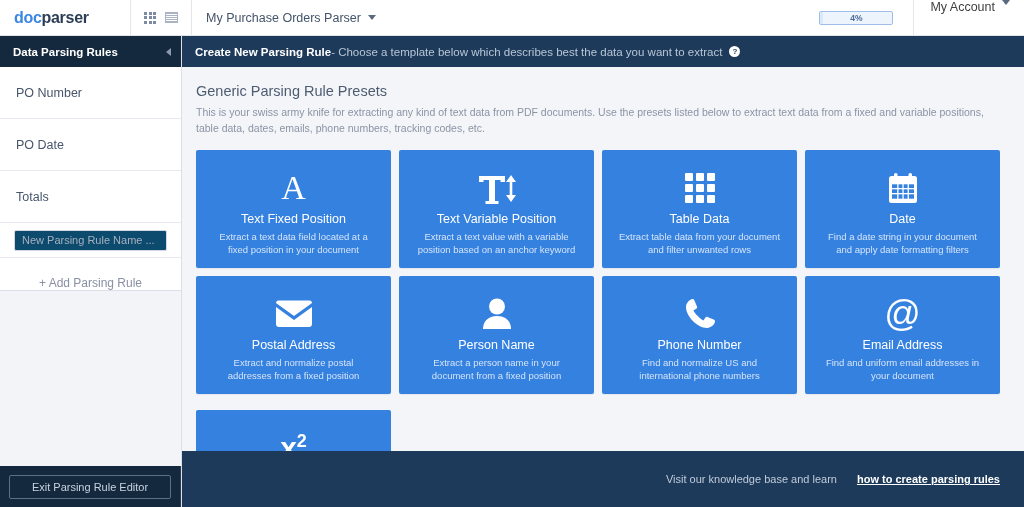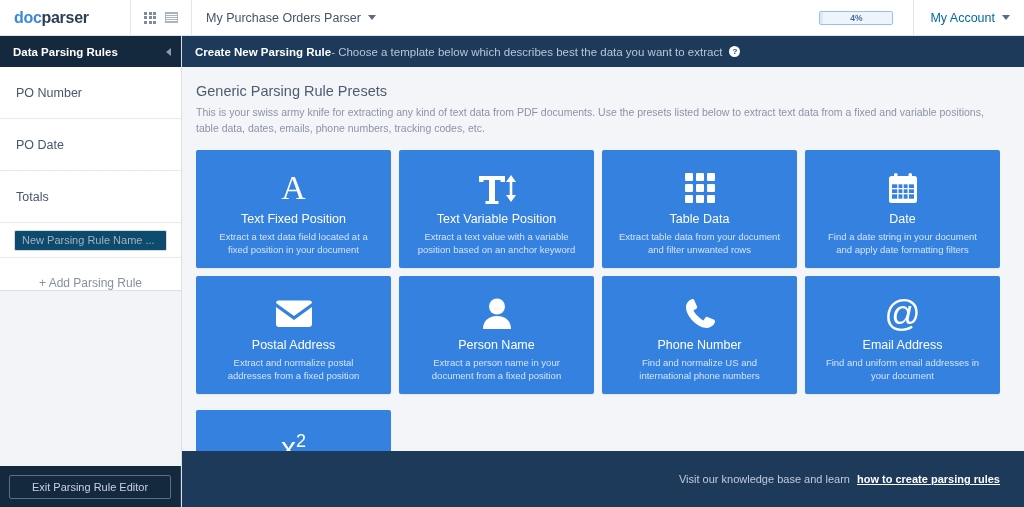--- a/index.html
+++ b/index.html
@@ -41,22 +41,22 @@
   .progwrap {
     width: 74px; height: 14px; border: 1px solid #9dbdeb;
     border-radius: 2px; background: #eef4fc; position: relative;
     display: flex; align-items: center; justify-content: center;
     margin-right: 20px;
   }
   .progfill { position: absolute; left: 0; top: 0; bottom: 0; background: #dbe8f9; }
   .progtext { position: relative; font-size: 8.5px; color: #4a6c9a; font-weight: bold; }
   .myaccount {
     border-left: 1px solid #e4e6ec; height: 36px;
-    display: flex; align-items: center; gap: 7px;
-    padding: 0 14px 0 16px; font-size: 12.5px; color: #0369a1;
+    display: flex; gap: 7px;
+    padding: 0 14px 0 16px; font-size: 12.5px; color: #404040;
   }
 
   
   .body { display: flex; height: 471px; }
 
   
   .sidebar { width: 186px; background: #f3f4f8; display: flex; flex-direction: column; border-right: 1px solid #dcdfe7; }
   .sb-head {
     height: 31px; background: #15293e; color: #ffffff;
     display: flex; align-items: center; justify-content: space-between;
@@ -116,32 +116,32 @@
   .card {
     background: #3581e0; border-radius: 2px; height: 118px;
     display: flex; flex-direction: column; align-items: center;
     padding-top: 18px; text-align: center; color: #ffffff;
     box-shadow: 0 1px 1px rgba(0,0,0,0.06);
   }
   .card-icon { height: 40px; display: flex; align-items: center; justify-content: center; margin-bottom: 4px; }
   .card-title { font-size: 12.5px; font-weight: normal; margin-bottom: 4px; }
   .card-desc { font-size: 9.5px; color: #d4e4f9; line-height: 1.45; padding: 0 16px; }
   .icon-A { font-family: "Liberation Serif", serif; font-size: 34px; line-height: 1; font-weight: normal; }
-  .icon-x2 { font-size: 30px; font-weight: normal; line-height: 1; text-align: center; }
+  .icon-x2 { font-size: 30px; font-weight: bold; line-height: 1; text-align: center; }
   .icon-at { font-size: 36px; line-height: 1; font-weight: normal; }
   .dots3 { display: grid; grid-template-columns: repeat(3, 8px); grid-template-rows: repeat(3, 8px); gap: 3px; }
   .dots3 i { display: block; background: #fff; border-radius: 1px; }
 
   
   .footer {
     height: 56px; background: #1d3a5b; display: flex; align-items: center;
     justify-content: flex-end; padding-right: 24px;
     font-size: 11px; color: #c0cbda;
   }
-  .footer a { color: #ffffff; text-decoration: underline; font-weight: bold; margin-left: 7px; }
+  .footer a { color: #ffffff; text-decoration: underline; font-weight: bold; margin-left: 20px; }
 </style>
 </head>
 <body>
 
 <div class="app">
 
   <div class="topbar">
     <div class="logo">
       <span class="doc">doc</span><span class="parser">parser</span>
     </div>

